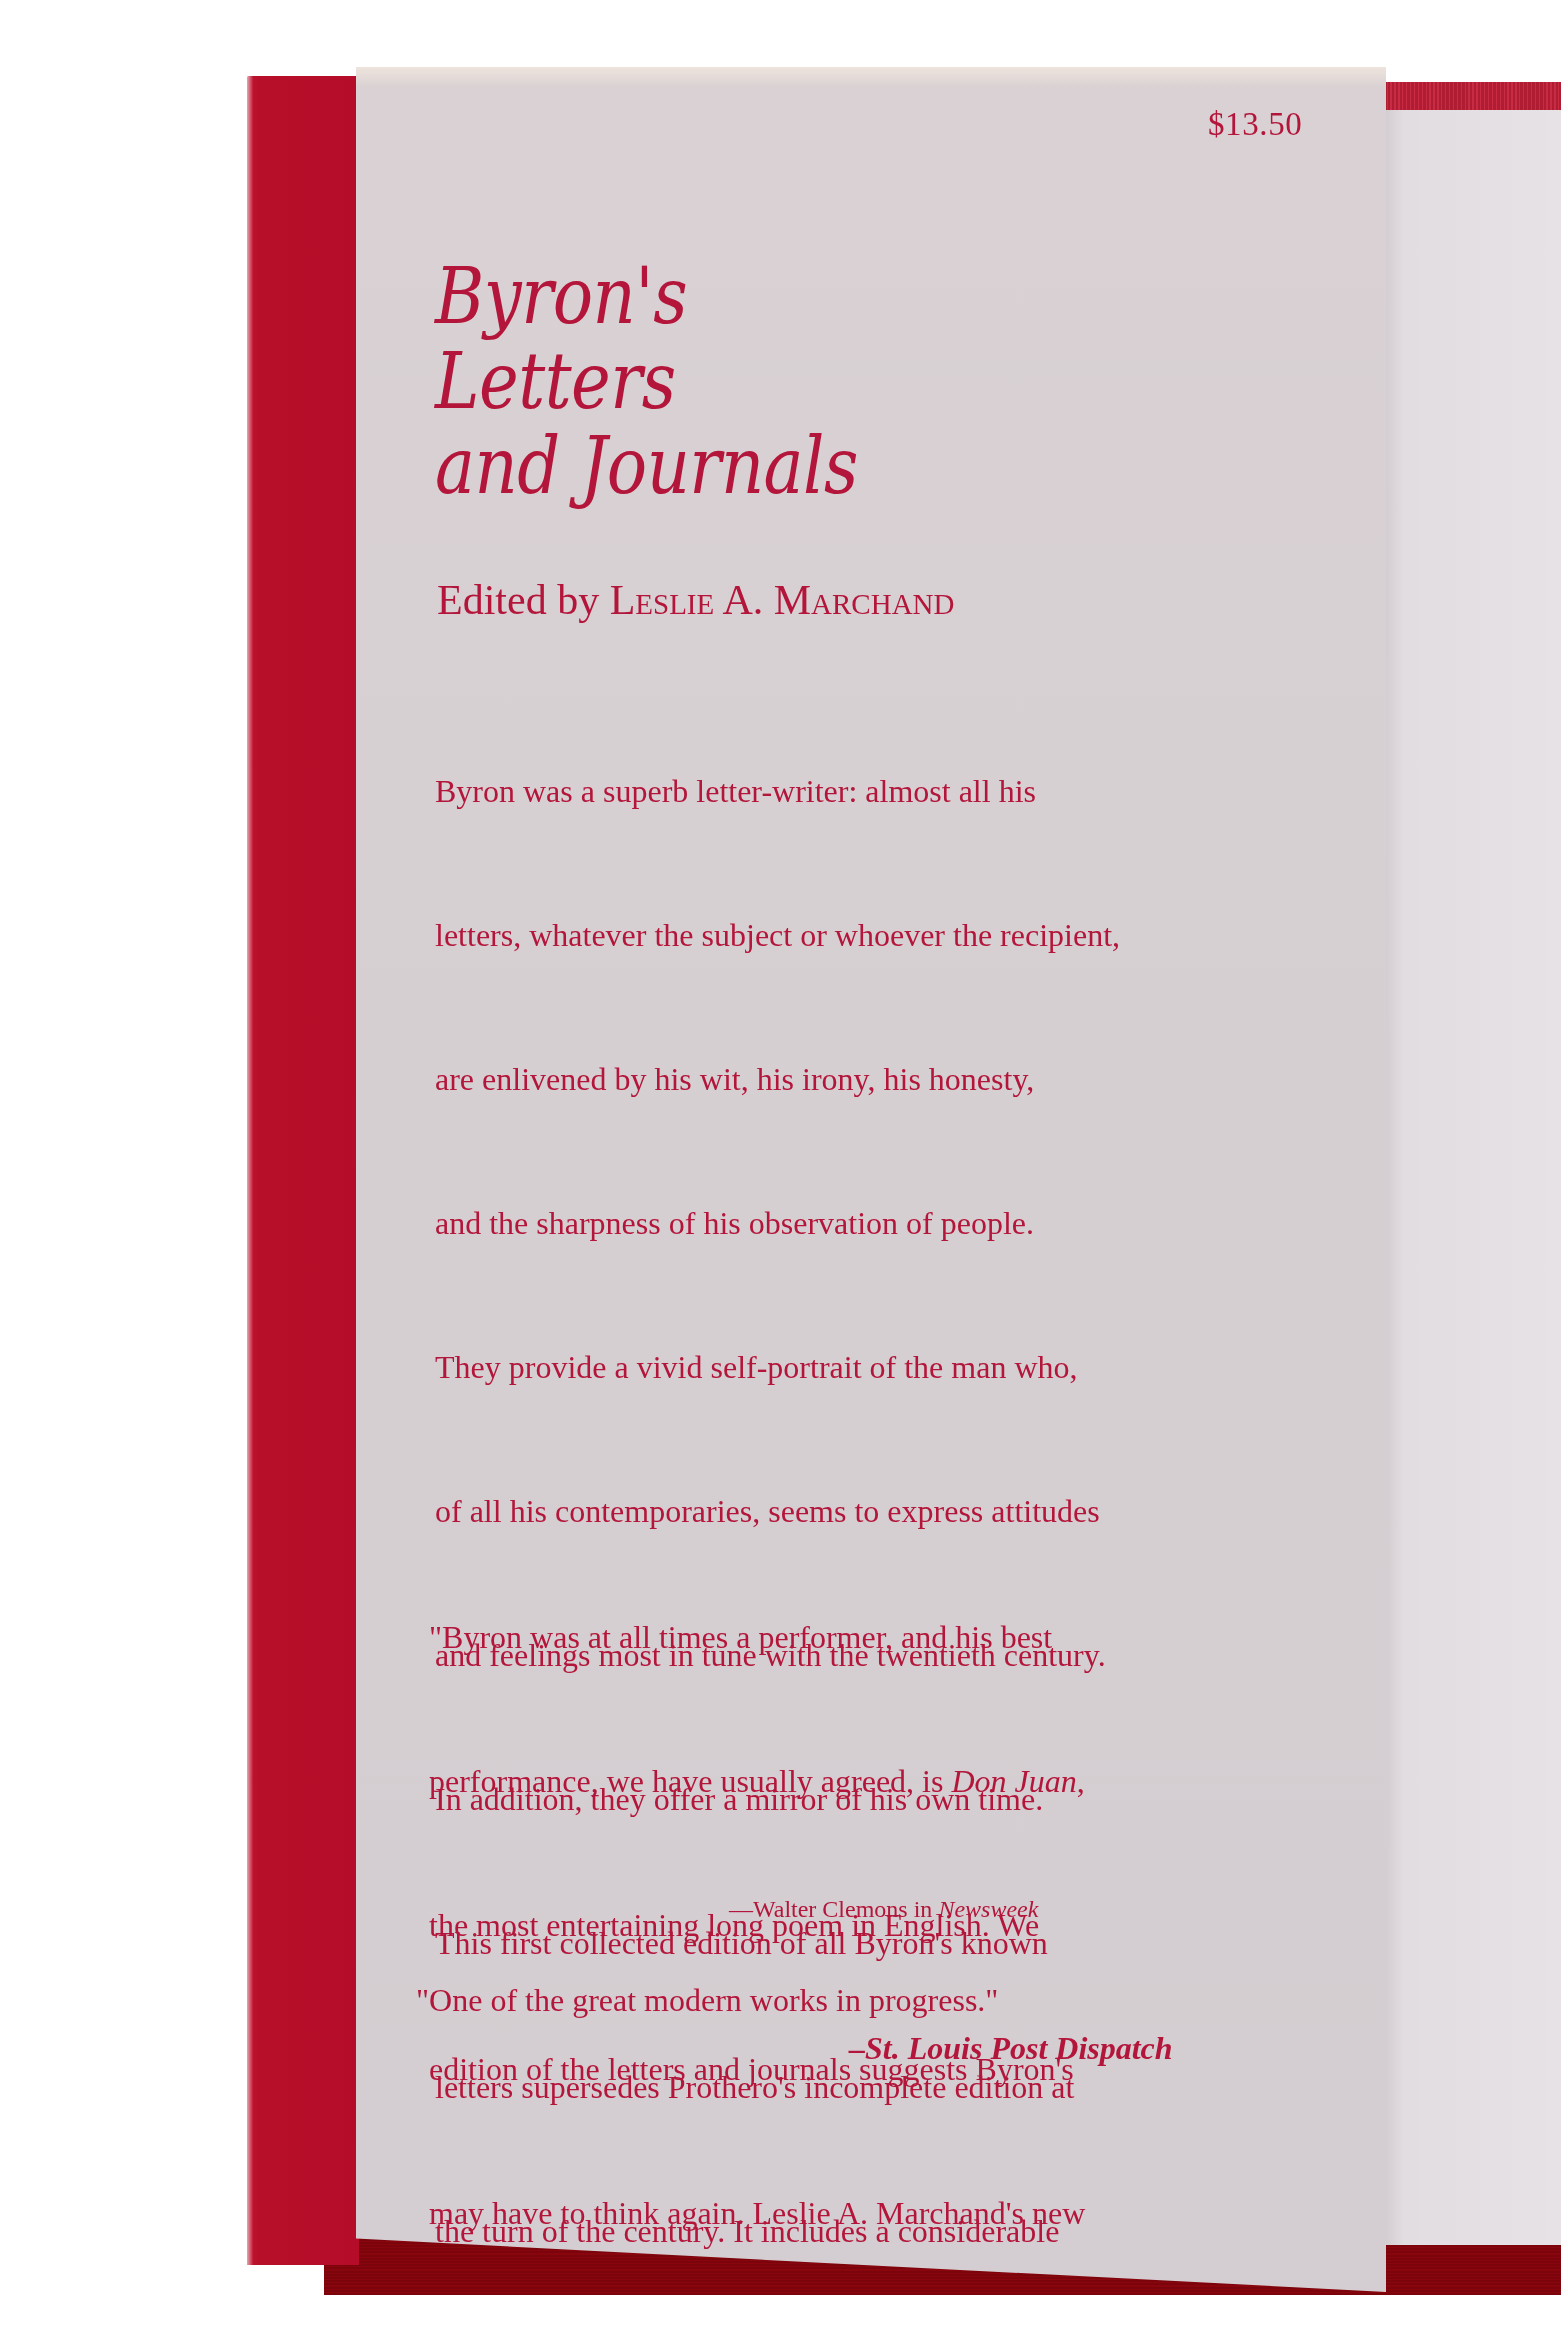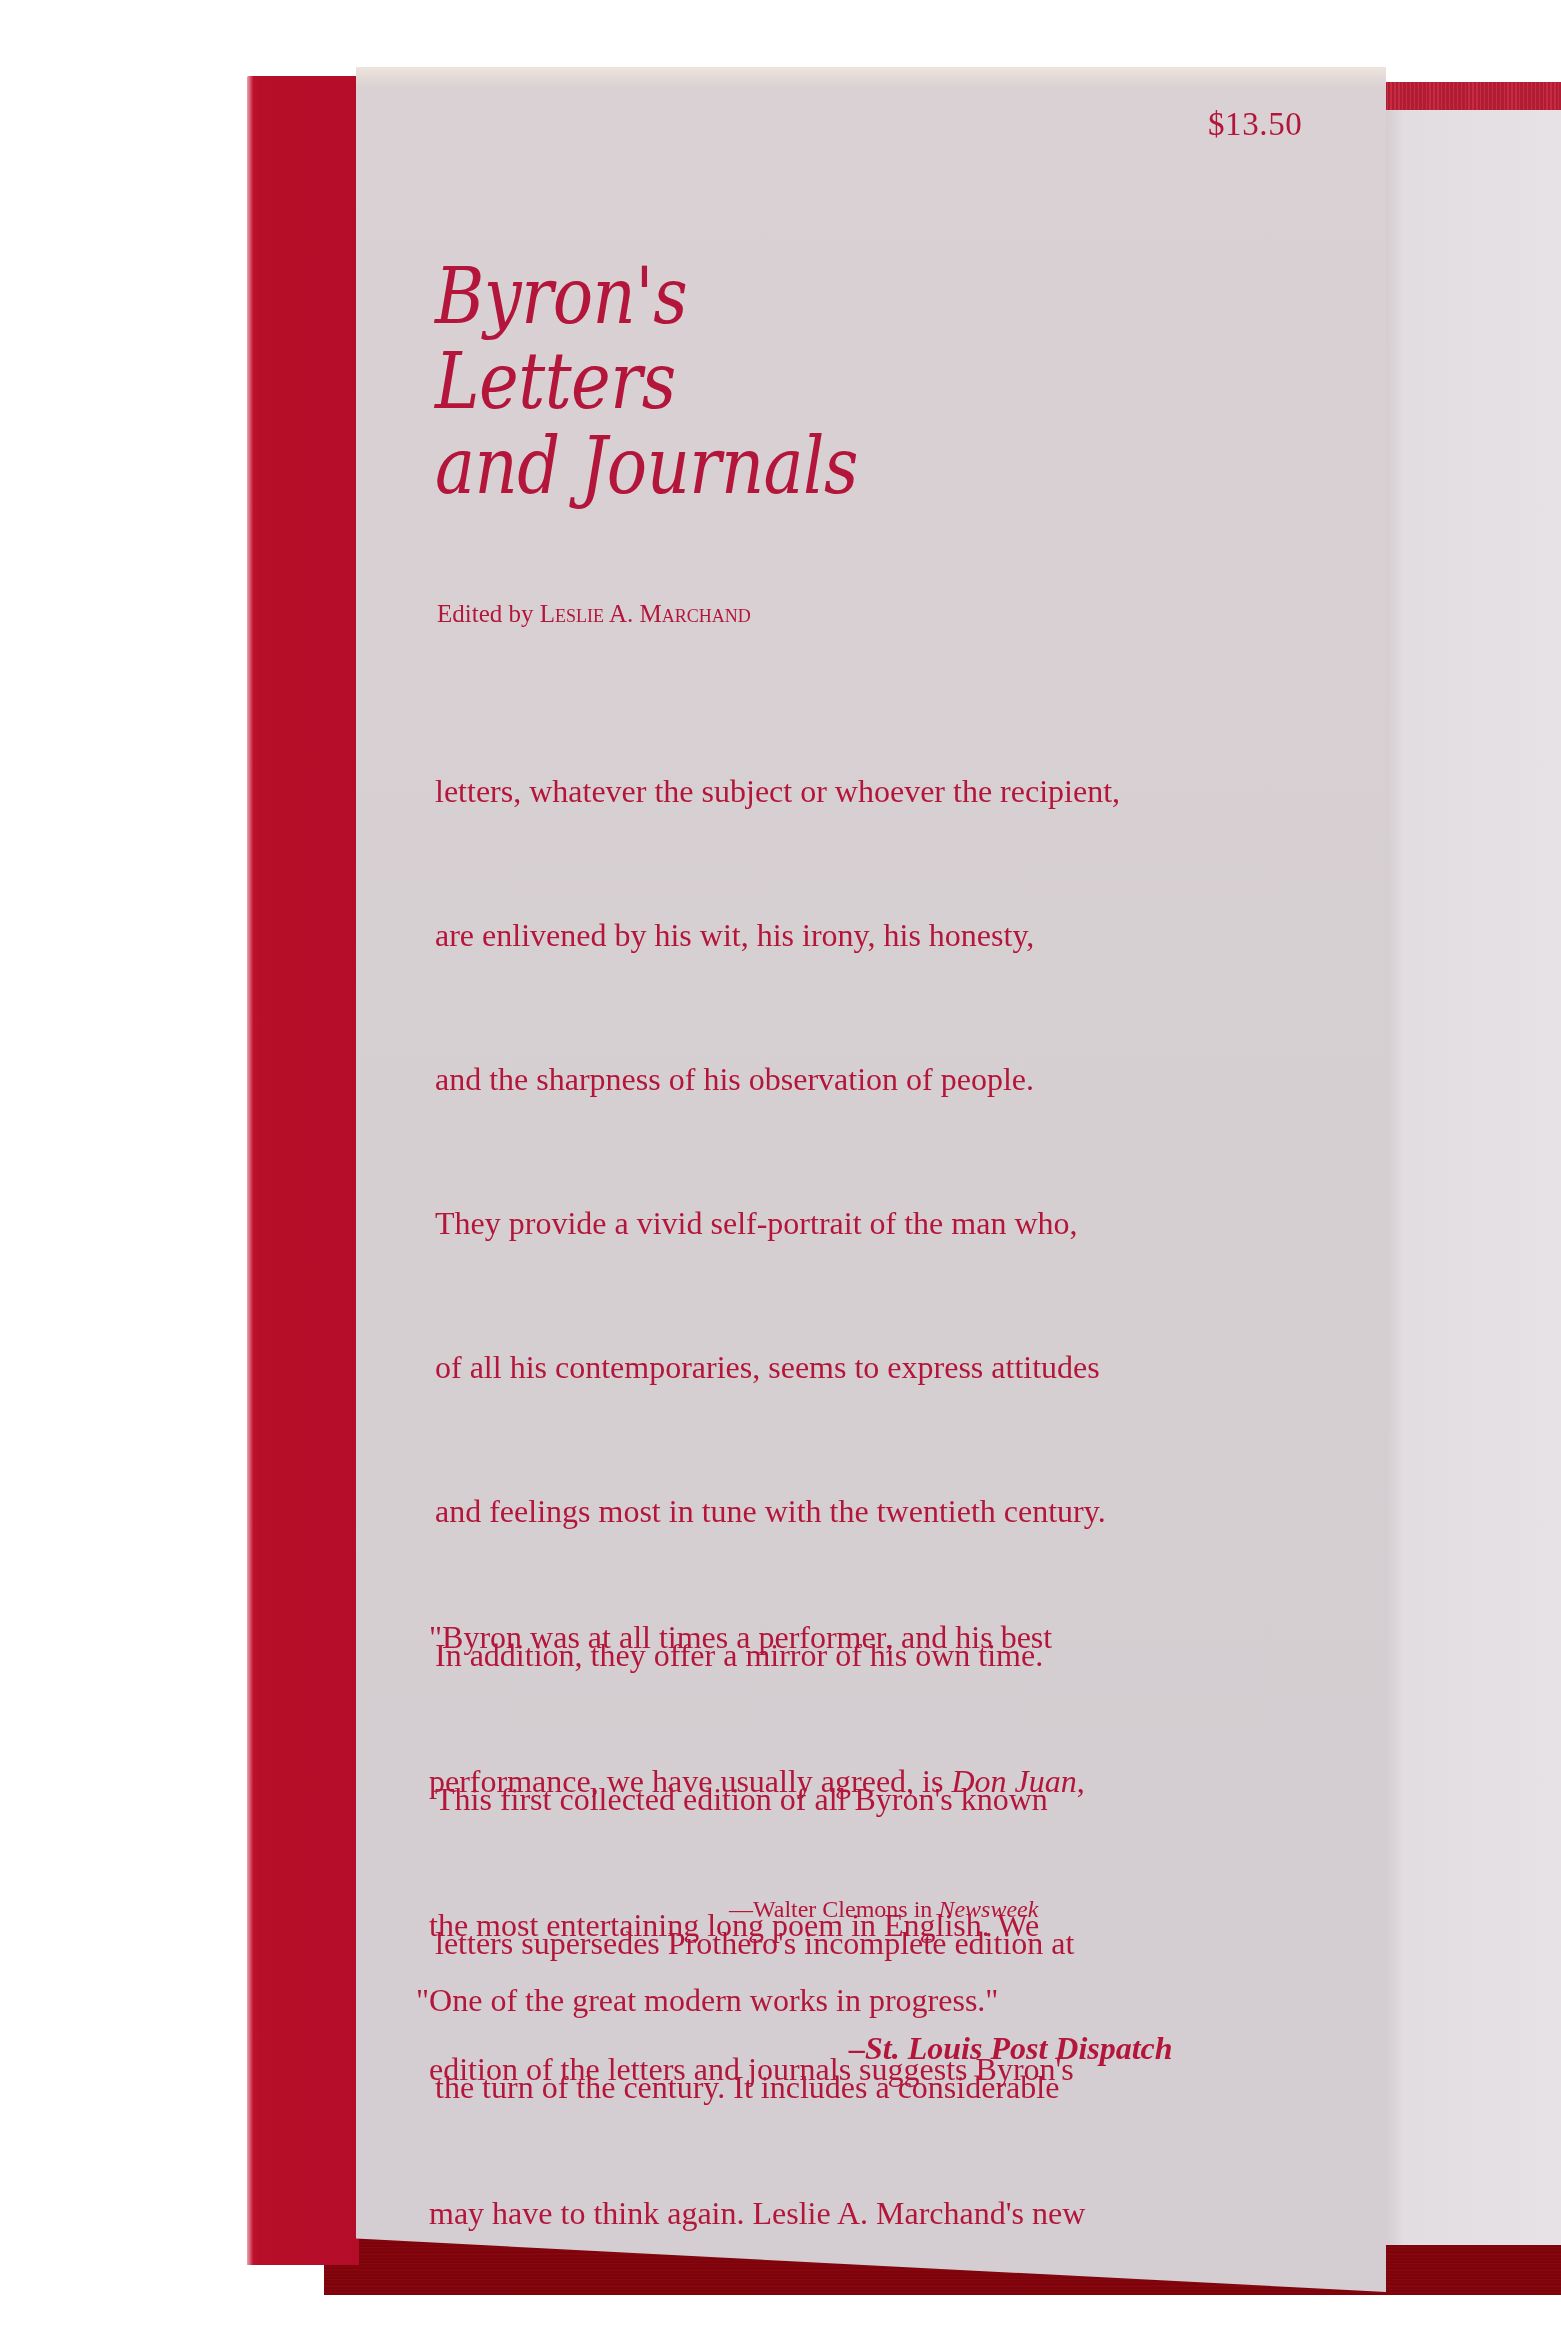--- a/index.html
+++ b/index.html
@@ -45,21 +45,21 @@
     .txt { color:#b3163a; }
     .price {
       left:1161px; top:106px; font-size:33px; letter-spacing:0.6px;margin-left:47px;
     }
     .title {
       left:435px; top:254px; font-style:italic; font-size:78px; line-height:85px;
       font-family: "DejaVu Serif", serif; font-weight:normal; letter-spacing:-0.6px;
       transform: scaleX(0.86); transform-origin:left top;
     }
     .editor {
-      left:437px; top:600px; font-size:25px;
+      left:437px; top:576px; font-size:42px;
     }
     .editor .sc { font-variant: small-caps; }
     .body-text {
       left:435px; top:671px; width:835px; font-size:32px; line-height:48px;
       white-space:pre;
     }
     .quote {
       left:429px; top:1517px; width:847px; font-size:32px; line-height:48px; white-space:pre;
     }
     .quote i { font-style:italic; }
@@ -91,20 +91,21 @@
   <div>Letters</div>
   <div>and Journals</div>
 </div>
 
 <div class="abs txt editor">
   <span>Edited by</span>
   <span class="sc">Leslie A. Marchand</span>
 </div>
 
 <div class="abs txt body-text">
+  <div>Byron was a superb letter-writer: almost all his</div>
   <div>letters, whatever the subject or whoever the recipient,</div>
   <div>are enlivened by his wit, his irony, his honesty,</div>
   <div>and the sharpness of his observation of people.</div>
   <div>They provide a vivid self-portrait of the man who,</div>
   <div>of all his contemporaries, seems to express attitudes</div>
   <div>and feelings most in tune with the twentieth century.</div>
   <div>In addition, they offer a mirror of his own time.</div>
   <div>This first collected edition of all Byron's known</div>
   <div>letters supersedes Prothero's incomplete edition at</div>
   <div>the turn of the century. It includes a considerable</div>

